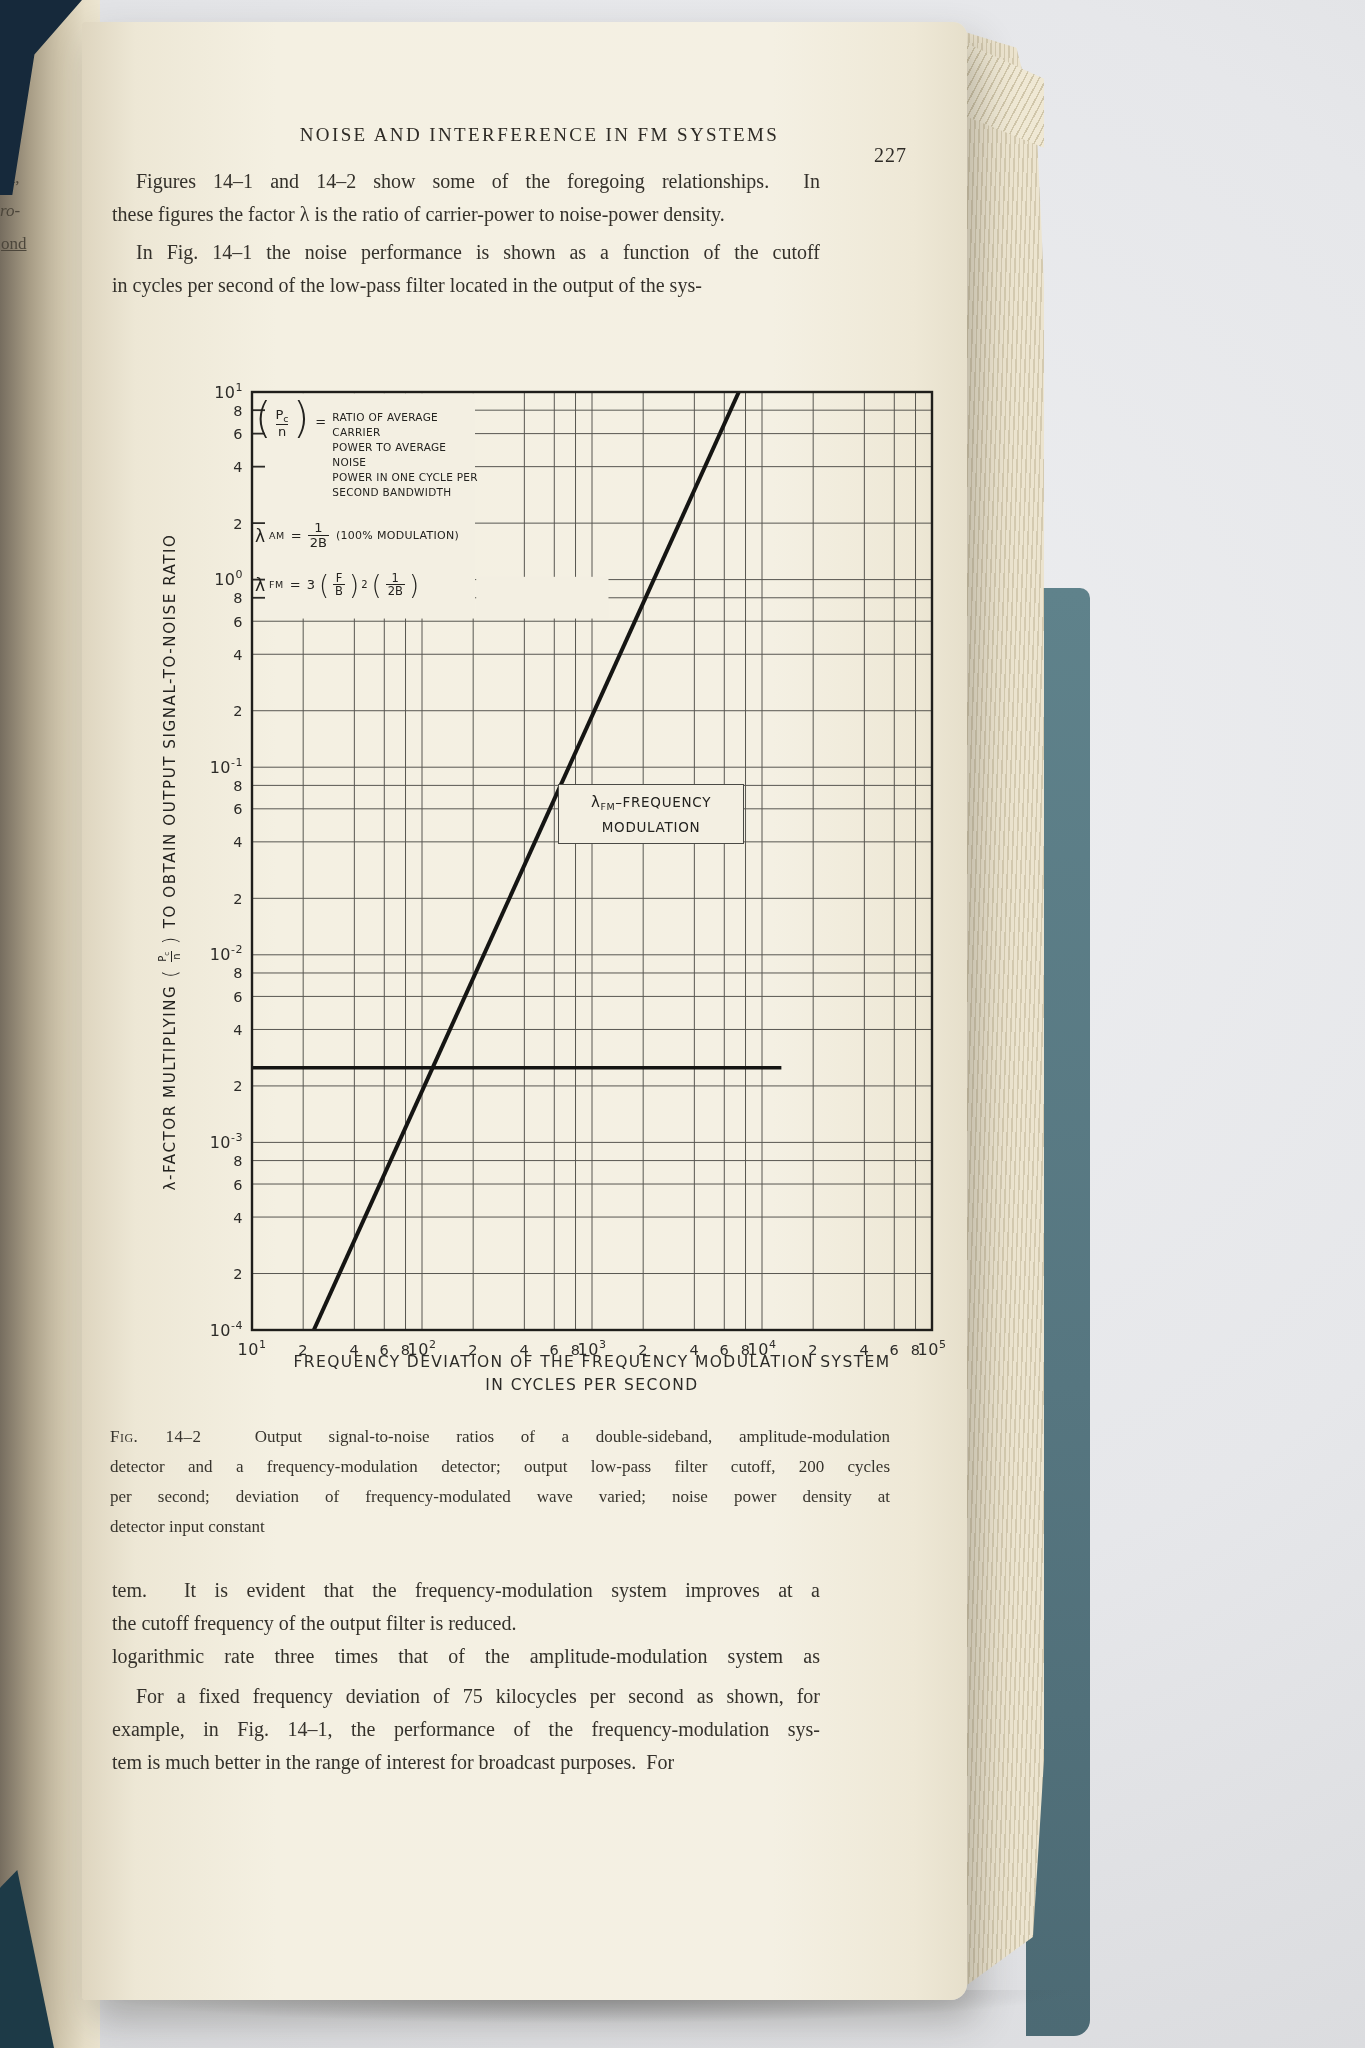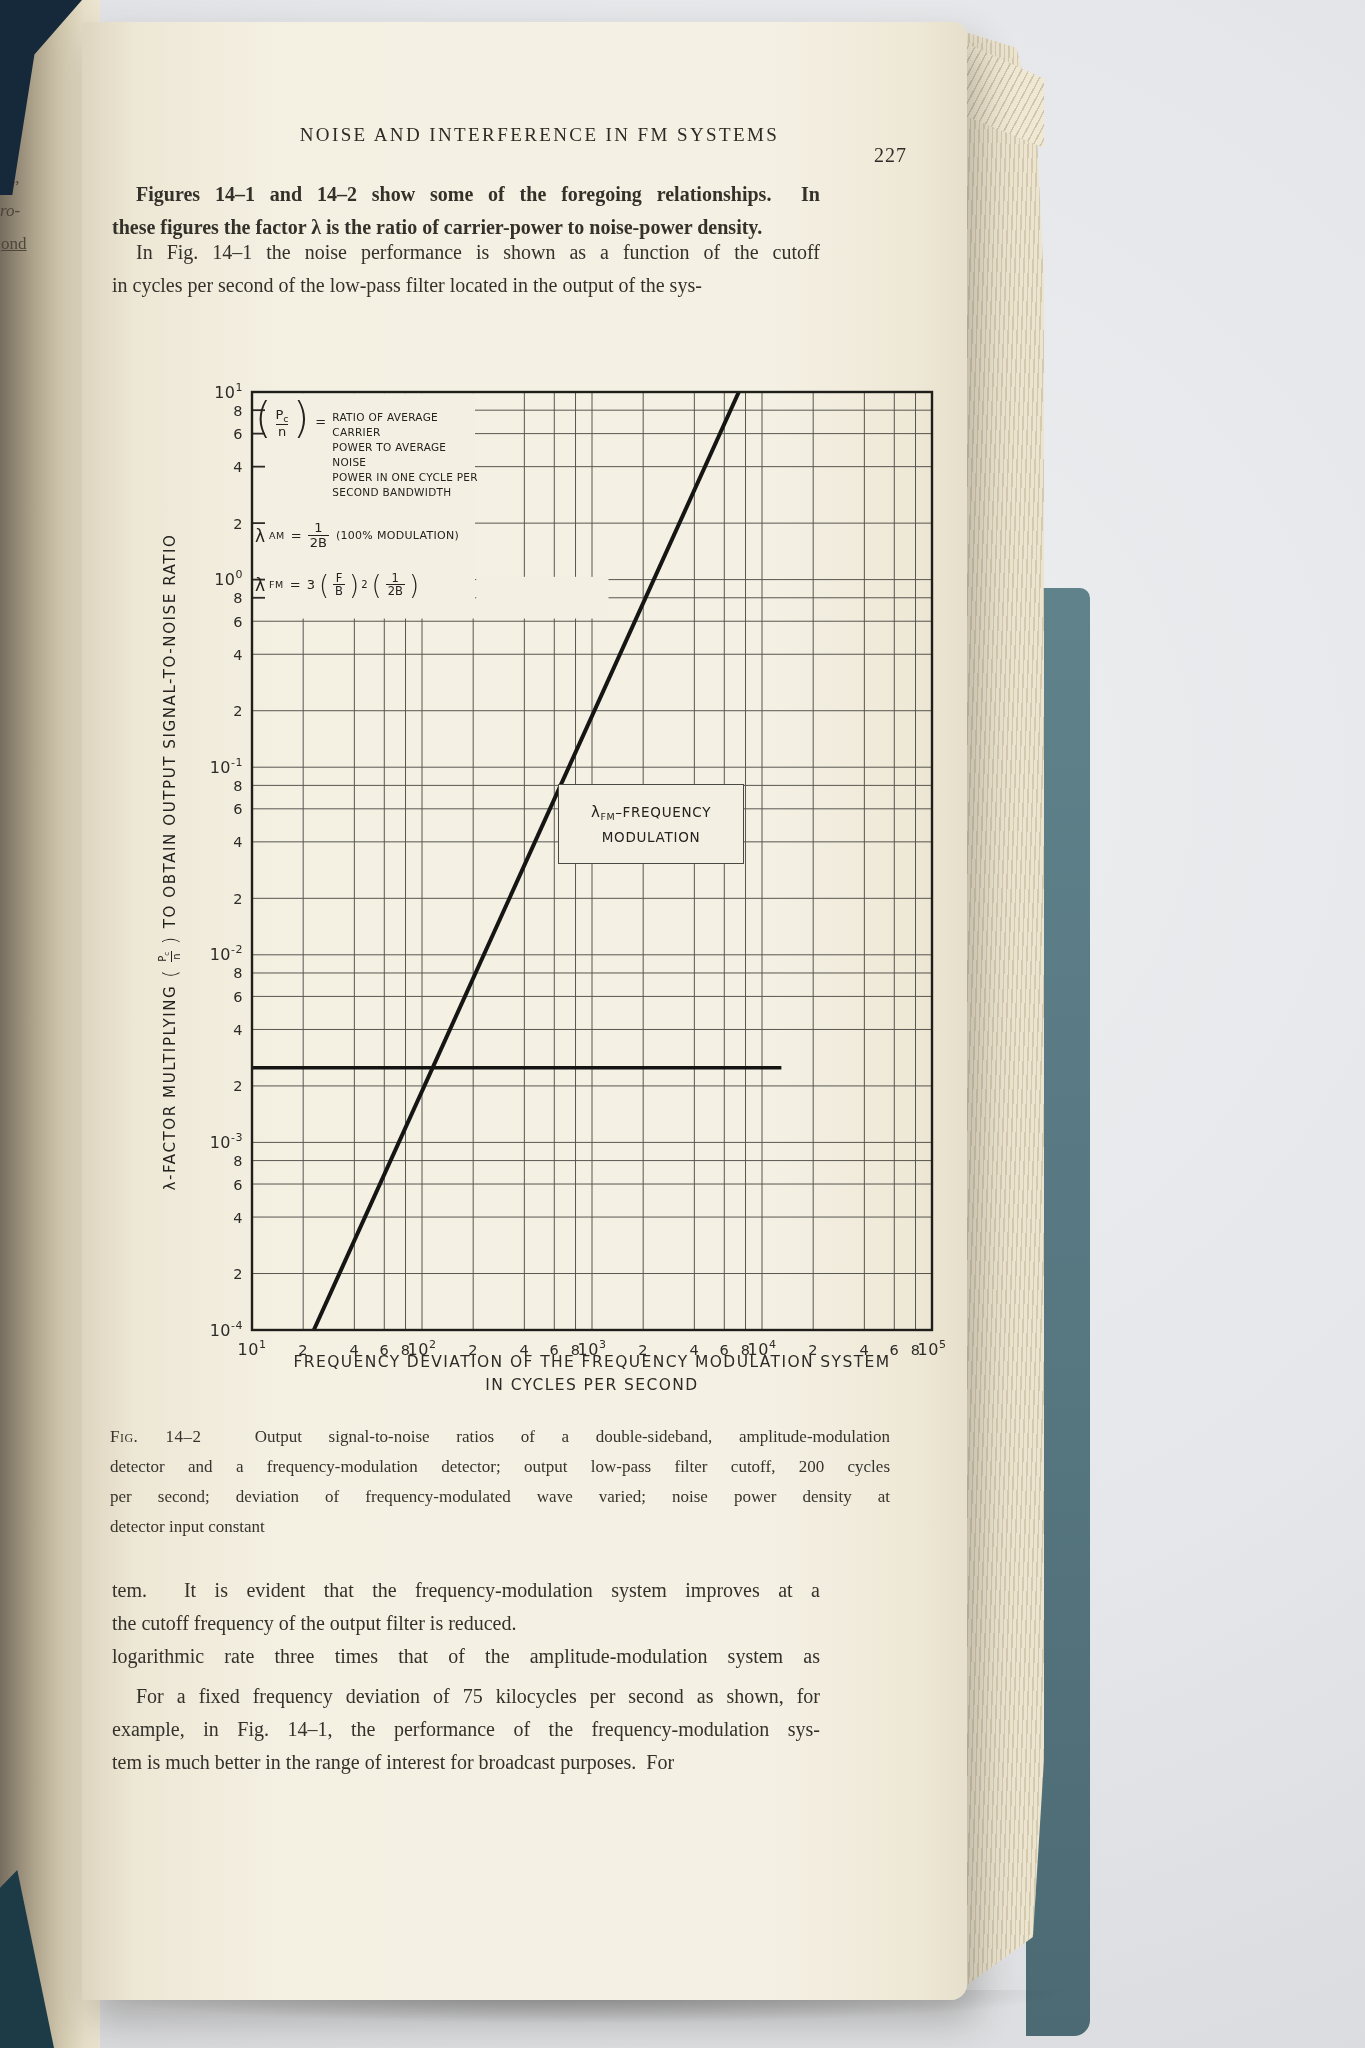--- a/index.html
+++ b/index.html
@@ -31,21 +31,21 @@
 
   
   .page{position:absolute;left:82px;top:22px;width:885px;height:1978px;z-index:2;
         background:linear-gradient(to right,#ded5bf 0%,#ede7d5 6%,#f4f0e2 22%,#f4f0e3 78%,#eee8d6 94%,#e6dfcb 100%);
         box-shadow:10px 20px 38px rgba(60,55,45,.30);
         border-radius:3px 14px 16px 4px;color:var(--ink,#2e2b26);}
   .running-head{position:absolute;top:102px;left:125px;right:95px;text-align:center;
         font-size:19px;letter-spacing:2.4px;white-space:nowrap;}
   .page-num{position:absolute;top:122px;right:60px;font-size:20px;letter-spacing:1px;}
   .para{position:absolute;left:30px;width:708px;font-size:20px;line-height:33px;color:#34312b;}
-  .p1{top:156px;font-weight:bold;} .p2{top:214px;} .p3{top:1552px;} .p4{top:1658px;}
+  .p1{top:143px;} .p2{top:214px;} .p3{top:1552px;} .p4{top:1658px;}
   .jline{white-space:pre-wrap;text-align:justify;text-align-last:justify;}
   .jline.last{text-align-last:left;}
   .jline.indent{text-indent:24px;}
   .caption{position:absolute;left:28px;top:1400px;width:780px;font-size:17px;line-height:30px;color:#37342d;}
   .cap-label{font-variant:small-caps;letter-spacing:.5px;}
 
   
   .figure{position:absolute;left:30px;top:275px;width:850px;height:1115px;}
   .figure svg{position:absolute;left:0;top:0;}
   .chart-overlay{position:absolute;font-family:"DejaVu Sans",sans-serif;color:#23221f;}
@@ -61,21 +61,21 @@
   .fr{display:inline-flex;flex-direction:column;align-items:center;line-height:1.1;font-size:13px;}
   .fr .den{border-top:1.4px solid #23221f;padding:0 2px;}
   .fr.small{font-size:11.5px;}
   .lam{font-size:17px;} .lsub{font-size:9.5px;vertical-align:-3px;letter-spacing:.5px;}
   .leg-eq{font-size:13px;padding:0 2px;}
   .leg-note{font-size:11px;letter-spacing:.3px;padding-left:3px;}
   .exp2{font-size:10px;vertical-align:11px;margin-left:-2px;}
   .series-label{background:var(--paper,#f3efe2);border:1px solid #4a4a45;
         display:flex;flex-direction:column;align-items:center;justify-content:center;
         font-size:13.5px;letter-spacing:.7px;line-height:20px;color:#23221f;}
-  .fm-box{left:446px;top:487px;width:186px;height:80px;}
+  .fm-box{left:446px;top:487px;width:186px;height:60px;}
   .am-box{left:411px;top:703px;width:290px;height:66px;}
   .yt-frac{display:inline-flex;flex-direction:column;align-items:center;line-height:1;font-size:10px;letter-spacing:0;}
   .yt-frac .den{border-top:1.2px solid #23221f;padding:0 2px;}
 </style>
 </head>
 <body>
 
 <div class="scene">
 
   <div class="gutter">

